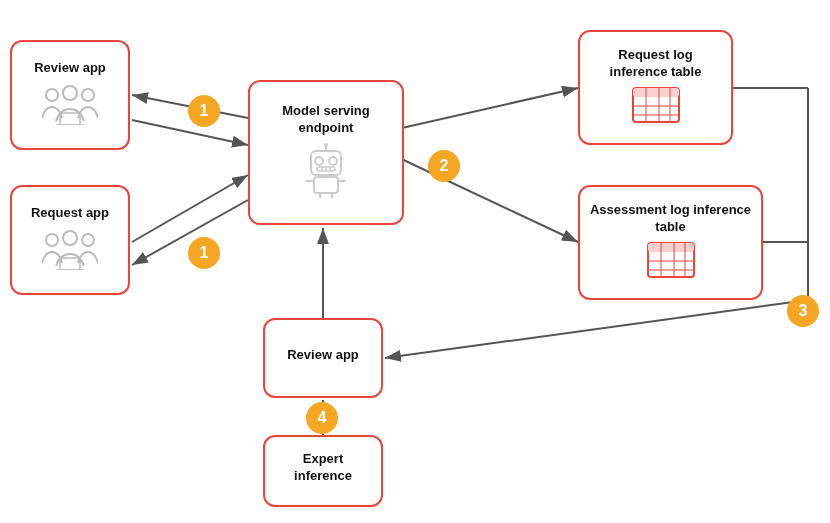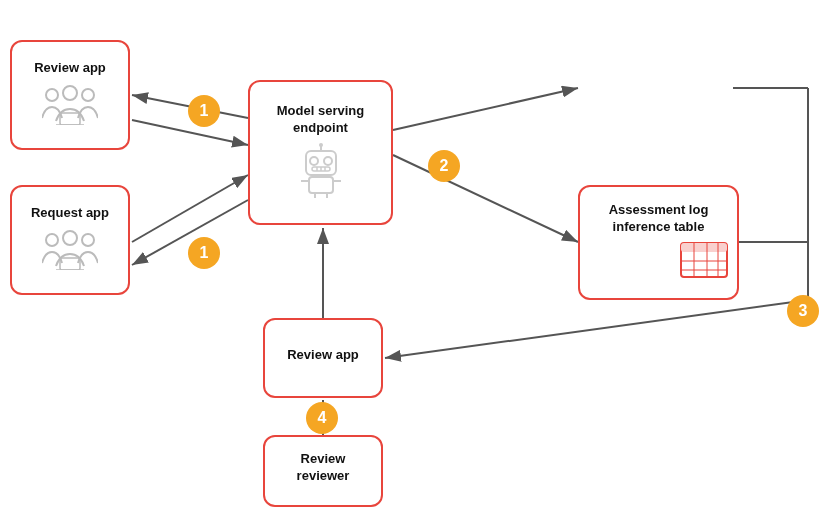--- a/index.html
+++ b/index.html
@@ -133,21 +133,21 @@
         <circle cx="28" cy="10" r="7" fill="none" stroke="#bbb" stroke-width="2"></circle>
         <path d="M14 38 Q18 26 28 26 Q38 26 42 38" fill="none" stroke="#bbb" stroke-width="2"></path>
         <circle cx="46" cy="12" r="6" fill="none" stroke="#bbb" stroke-width="2"></circle>
         <path d="M36 35 Q39 24 46 24 Q53 24 56 35" fill="none" stroke="#bbb" stroke-width="2"></path>
         <rect x="18" y="30" width="20" height="12" rx="2" fill="none" stroke="#bbb" stroke-width="1.5"></rect>
         <line x1="14" y1="42" x2="42" y2="42" stroke="#bbb" stroke-width="1.5"></line>
       </svg>
     </div>
   </div>
 
-  <div class="box" style="left:248px; top:80px; width:145px; height:145px;">
+  <div class="box" style="left:248px; top:80px; width:156px; height:145px;">
     <span class="box-title">Model serving endpoint</span>
     <div>
       
       <svg width="60" height="55" viewBox="0 0 60 55">
 
         <rect x="15" y="8" width="30" height="24" rx="5" fill="none" stroke="#ccc" stroke-width="2"></rect>
 
         <circle cx="23" cy="18" r="4" fill="none" stroke="#ccc" stroke-width="2"></circle>
         <circle cx="37" cy="18" r="4" fill="none" stroke="#ccc" stroke-width="2"></circle>
 
@@ -163,42 +163,60 @@
 
         <line x1="18" y1="38" x2="10" y2="38" stroke="#ccc" stroke-width="2"></line>
         <line x1="42" y1="38" x2="50" y2="38" stroke="#ccc" stroke-width="2"></line>
 
         <line x1="24" y1="50" x2="24" y2="55" stroke="#ccc" stroke-width="2"></line>
         <line x1="36" y1="50" x2="36" y2="55" stroke="#ccc" stroke-width="2"></line>
       </svg>
     </div>
   </div>
 
-
-  <div class="box" style="left:578px; top:185px; width:161px; height:115px;align-items:flex-end;">
+  <div class="box" style="left:578px; top:30px; width:155px; height:115px;">
+    <span class="box-title">Request log inference table</span>
+    <div>
+      
+      <svg width="50" height="38" viewBox="0 0 50 38">
+        <rect x="2" y="2" width="46" height="34" rx="3" fill="none" stroke="#e8453c" stroke-width="2"></rect>
+
+        <rect x="2" y="2" width="46" height="9" rx="3" fill="#f9d0ce"></rect>
+
+        <line x1="15" y1="2" x2="15" y2="36" stroke="#e8453c" stroke-width="1"></line>
+        <line x1="28" y1="2" x2="28" y2="36" stroke="#e8453c" stroke-width="1"></line>
+        <line x1="39" y1="2" x2="39" y2="36" stroke="#e8453c" stroke-width="1"></line>
+
+        <line x1="2" y1="20" x2="48" y2="20" stroke="#e8453c" stroke-width="1"></line>
+        <line x1="2" y1="29" x2="48" y2="29" stroke="#e8453c" stroke-width="1"></line>
+      </svg>
+    </div>
+  </div>
+
+  <div class="box" style="left:578px; top:185px; width:185px; height:115px;">
     <span class="box-title">Assessment log inference table</span>
     <div>
       <svg width="50" height="38" viewBox="0 0 50 38">
         <rect x="2" y="2" width="46" height="34" rx="3" fill="none" stroke="#e8453c" stroke-width="2"></rect>
         <rect x="2" y="2" width="46" height="9" rx="3" fill="#f9d0ce"></rect>
         <line x1="15" y1="2" x2="15" y2="36" stroke="#e8453c" stroke-width="1"></line>
         <line x1="28" y1="2" x2="28" y2="36" stroke="#e8453c" stroke-width="1"></line>
         <line x1="39" y1="2" x2="39" y2="36" stroke="#e8453c" stroke-width="1"></line>
         <line x1="2" y1="20" x2="48" y2="20" stroke="#e8453c" stroke-width="1"></line>
         <line x1="2" y1="29" x2="48" y2="29" stroke="#e8453c" stroke-width="1"></line>
       </svg>
     </div>
   </div>
 
   <div class="box" style="left:263px; top:318px; width:120px; height:80px;">
     <span class="box-title">Review app</span>
   </div>
 
   <div class="box" style="left:263px; top:435px; width:120px; height:72px;">
-    <span class="box-title">Review reviewer</span>
+    <span class="box-title">Expert inference</span>
   </div>
 
   <div class="badge" style="left:188px; top:95px;">
     <span>1</span>
   </div>
 
   <div class="badge" style="left:188px; top:237px;">
     <span>1</span>
   </div>
 

